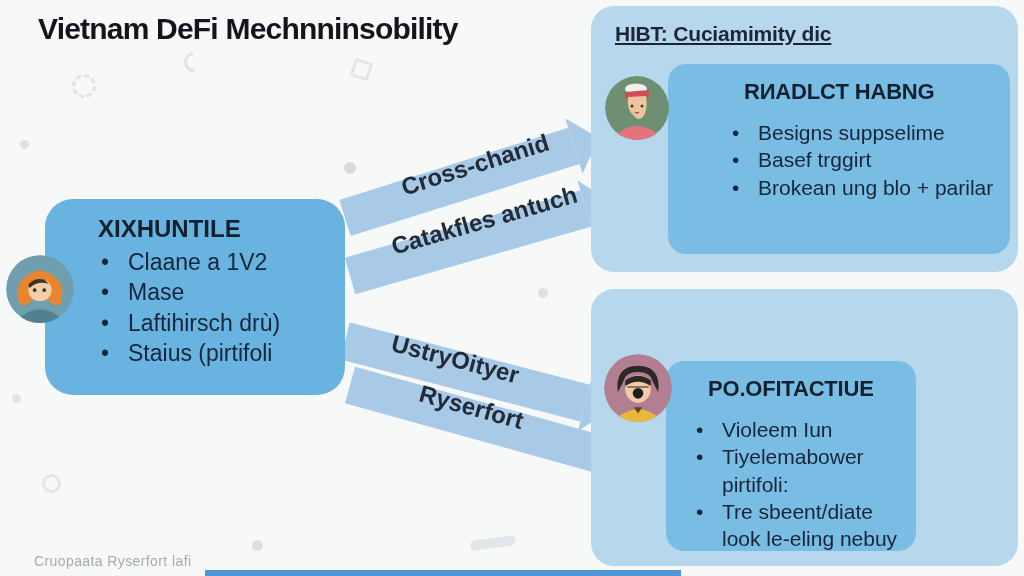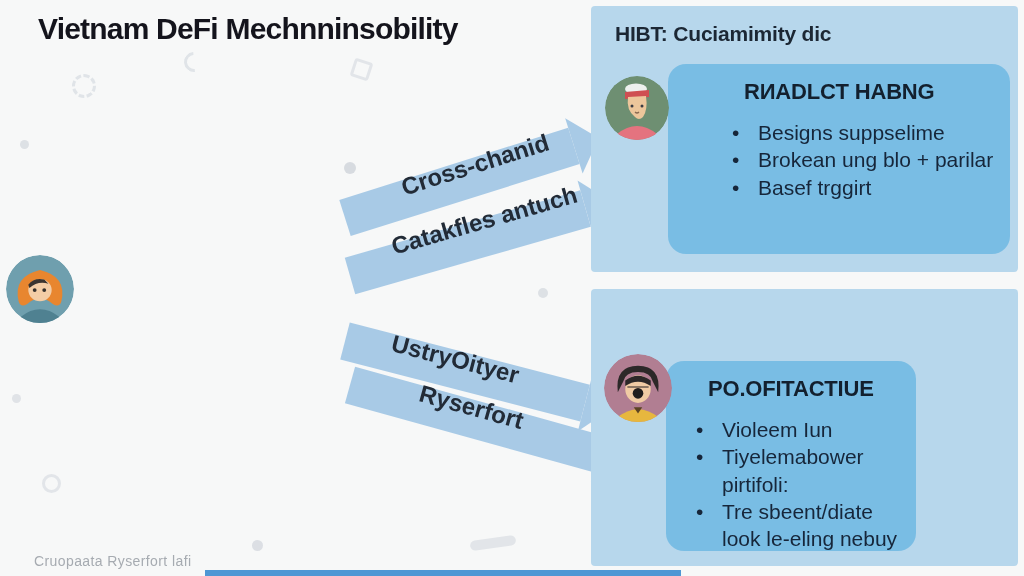--- a/index.html
+++ b/index.html
@@ -43,21 +43,21 @@
   .l4{left:420px;top:379px;transform:rotate(15.5deg);}
 
   
   .left-box{position:absolute;left:45px;top:199px;width:300px;height:196px;
             background:#68b3e0;border-radius:28px;z-index:2;}
   .left-box .box-title{margin:16px 0 0 53px;font-size:24px;font-weight:700;color:#13202e;}
   .left-box ul{margin:4px 0 0 56px;padding:0;list-style:none;}
   .left-box li{font-size:23px;line-height:1.32;position:relative;padding-left:27px;color:#16263a;}
 
   
-  .panel{position:absolute;background:#b7d7ec;border-radius:4px;z-index:2;}
+  .panel{position:absolute;background:#b7d7ec;border-radius:23px;z-index:2;text-decoration:underline;}
   .p-top{left:591px;top:6px;width:427px;height:266px;}
   .p-bot{left:591px;top:289px;width:427px;height:277px;}
   .panel-header{margin:16px 0 0 24px;font-size:21px;color:#1c2734;letter-spacing:-0.2px;}
   .p-top .panel-header{font-weight:600;}
   .p-bot .panel-header{font-weight:700;}
   .inner{position:absolute;background:#79bde4;border-radius:18px;}
   .p-top .inner{left:77px;top:58px;width:308px;height:190px;padding-left:34px;}
   .p-bot .inner{left:75px;top:72px;width:250px;height:190px;}
   .inner .box-title{margin:15px 0 0 42px;font-size:22px;font-weight:700;color:#13202e;letter-spacing:-0.2px;}
   .inner ul{margin:14px 0 0 30px;padding:0 14px 0 0;list-style:none;}
@@ -98,29 +98,38 @@
   <div class="arrow a1"></div>
   <div class="arrow a2"></div>
   <div class="arrow a3"></div>
   <div class="arrow a4"></div>
 
   <span class="alabel l1">Cross-chanid</span>
   <span class="alabel l2">Catakfles antuch</span>
   <span class="alabel l3">UstryOityer</span>
   <span class="alabel l4">Ryserfort</span>
 
+  <section class="left-box">
+    <div class="box-title">XIXHUNTILE</div>
+    <ul>
+      <li>Claane a 1V2</li>
+      <li>Mase</li>
+      <li>Laftihirsch drù)</li>
+      <li>Staius (pirtifoli</li>
+    </ul>
+  </section>
 
   <section class="panel p-top">
     <div class="panel-header">HIBT: Cuciamimity dic</div>
     <div class="inner">
       <div class="box-title">RИADLCT HABNG</div>
       <ul>
         <li>Besigns suppselime</li>
+        <li>Basef trggirt</li>
         <li>Brokean ung blo + parilar</li>
-        <li>Basef trggirt</li>
       </ul>
     </div>
   </section>
 
   <section class="panel p-bot">
     <div class="inner">
       <div class="box-title">PO.OFITACTIUE</div>
       <ul>
         <li>Violeem Iun</li>
         <li>Tiyelemabower pirtifoli:</li>

